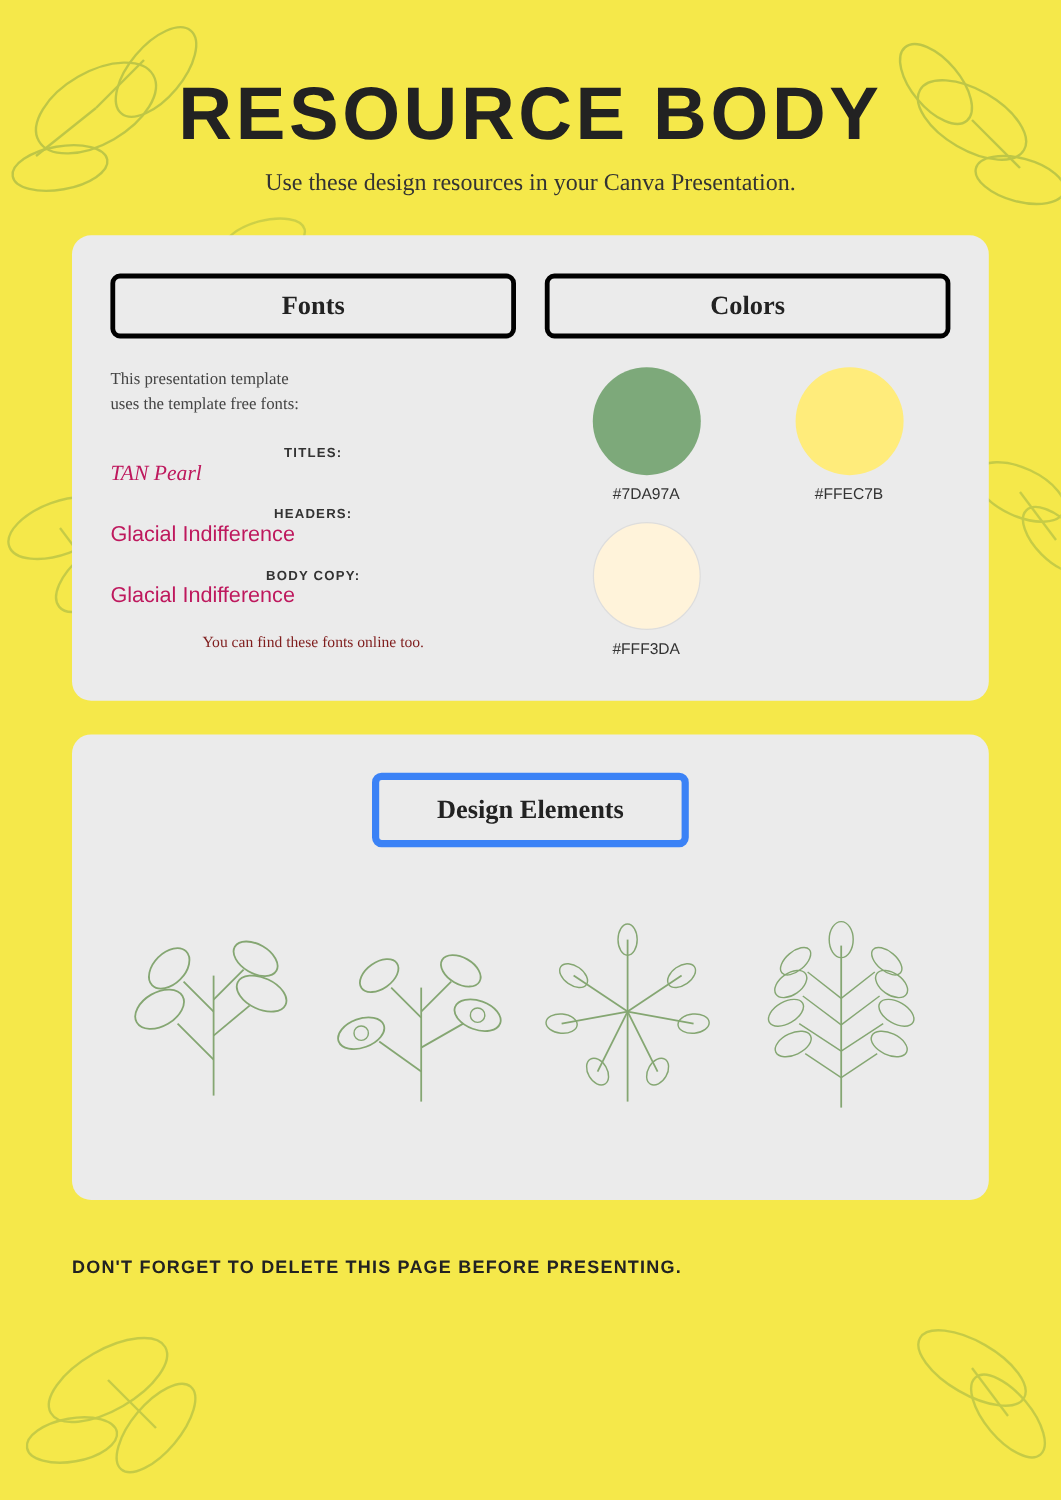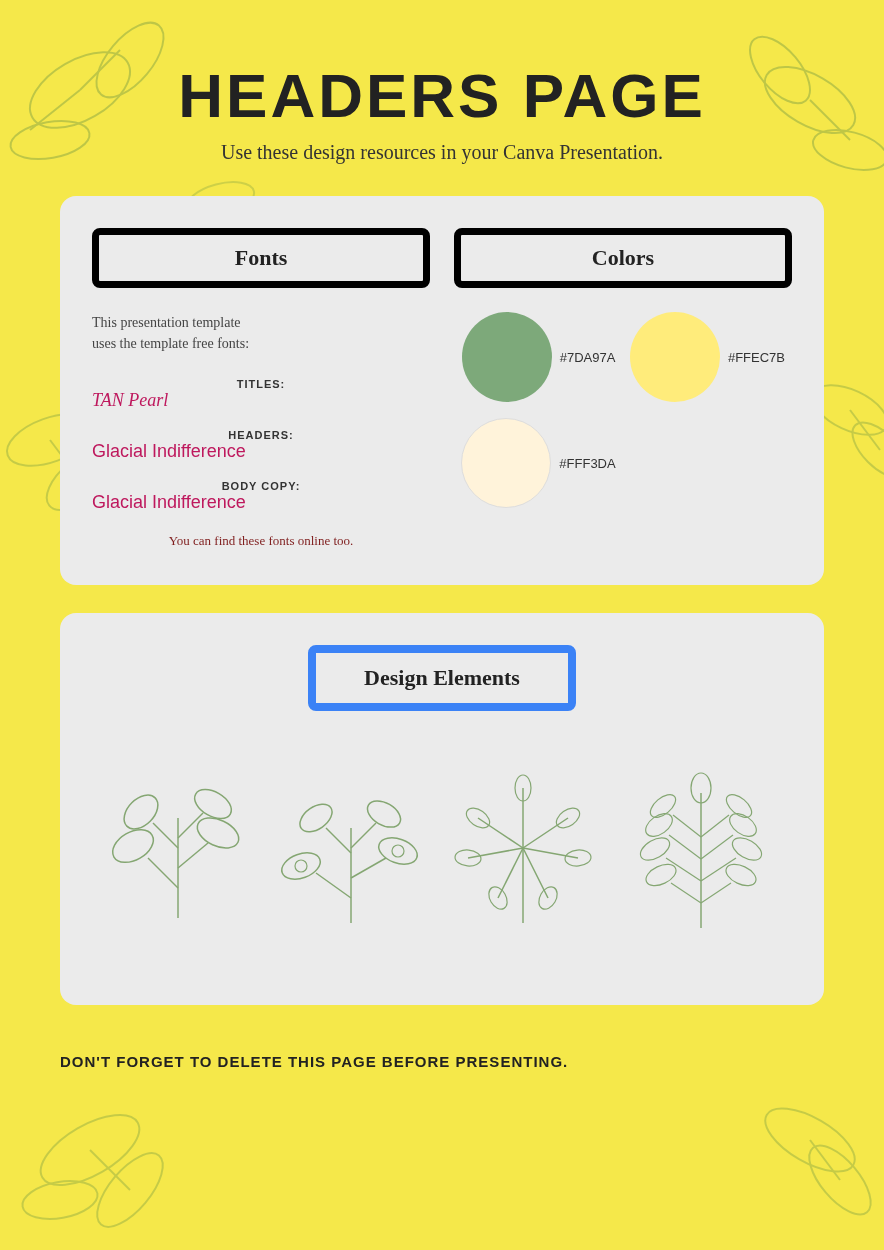--- a/index.html
+++ b/index.html
@@ -63,21 +63,21 @@
 
     .fonts-section {
       flex: 1;
     }
 
     .colors-section {
       flex: 1;
     }
 
     .section-header {
-      border: 7px solid #000000;
+      border: 4px solid #000000;
       border-radius: 8px;
       text-align: center;
       padding: 10px 20px;
       font-size: 22px;
       font-weight: 700;
       font-family: 'Georgia', serif;
       color: #222;
       margin-bottom: 24px;
       background: transparent;
     }
@@ -128,21 +128,21 @@
     
     .color-grid {
       display: grid;
       grid-template-columns: 1fr 1fr;
       gap: 16px 0;
       justify-items: center;
     }
 
     .color-item {
       display: flex;
-      flex-direction: row;
+      flex-direction: column;
       align-items: center;
       gap: 8px;
     }
 
     .color-swatch {
       width: 90px;
       height: 90px;
       border-radius: 50%;
     }
 
@@ -154,21 +154,21 @@
 
     
     .design-elements-card {
       background: #EBEBEB;
       border-radius: 16px;
       padding: 32px;
       margin-top: 28px;
     }
 
     .design-elements-header {
-      border: 8px solid #3b82f6;
+      border: 6px solid #3b82f6;
       border-radius: 8px;
       text-align: center;
       padding: 12px 48px;
       font-size: 22px;
       font-weight: 700;
       font-family: 'Georgia', serif;
       color: #222;
       display: inline-block;
       margin: 0 auto 32px auto;
       background: transparent;
@@ -247,21 +247,21 @@
 
   <g opacity="0.25" fill="none" stroke="#5a8a40" stroke-width="2" transform="translate(180, 160)">
     <ellipse cx="40" cy="40" rx="35" ry="16" transform="rotate(-15 40 40)"></ellipse>
     <ellipse cx="70" cy="65" rx="30" ry="14" transform="rotate(-35 70 65)"></ellipse>
     <line x1="40" y1="40" x2="70" y2="65"></line>
   </g>
 </svg>
 
 <div class="content">
 
-  <h1 class="page-title">HEADERS PAGE</h1>
+  <h1 class="page-title">RESOURCE BODY</h1>
   <p class="page-subtitle">Use these design resources in your Canva Presentation.</p>
 
   <div class="card">
     <div class="two-col">
 
       <div class="fonts-section">
         <div class="section-header">Fonts</div>
         <p class="font-intro">
           <span>This presentation template</span><br>
           <span>uses the template free fonts:</span>

